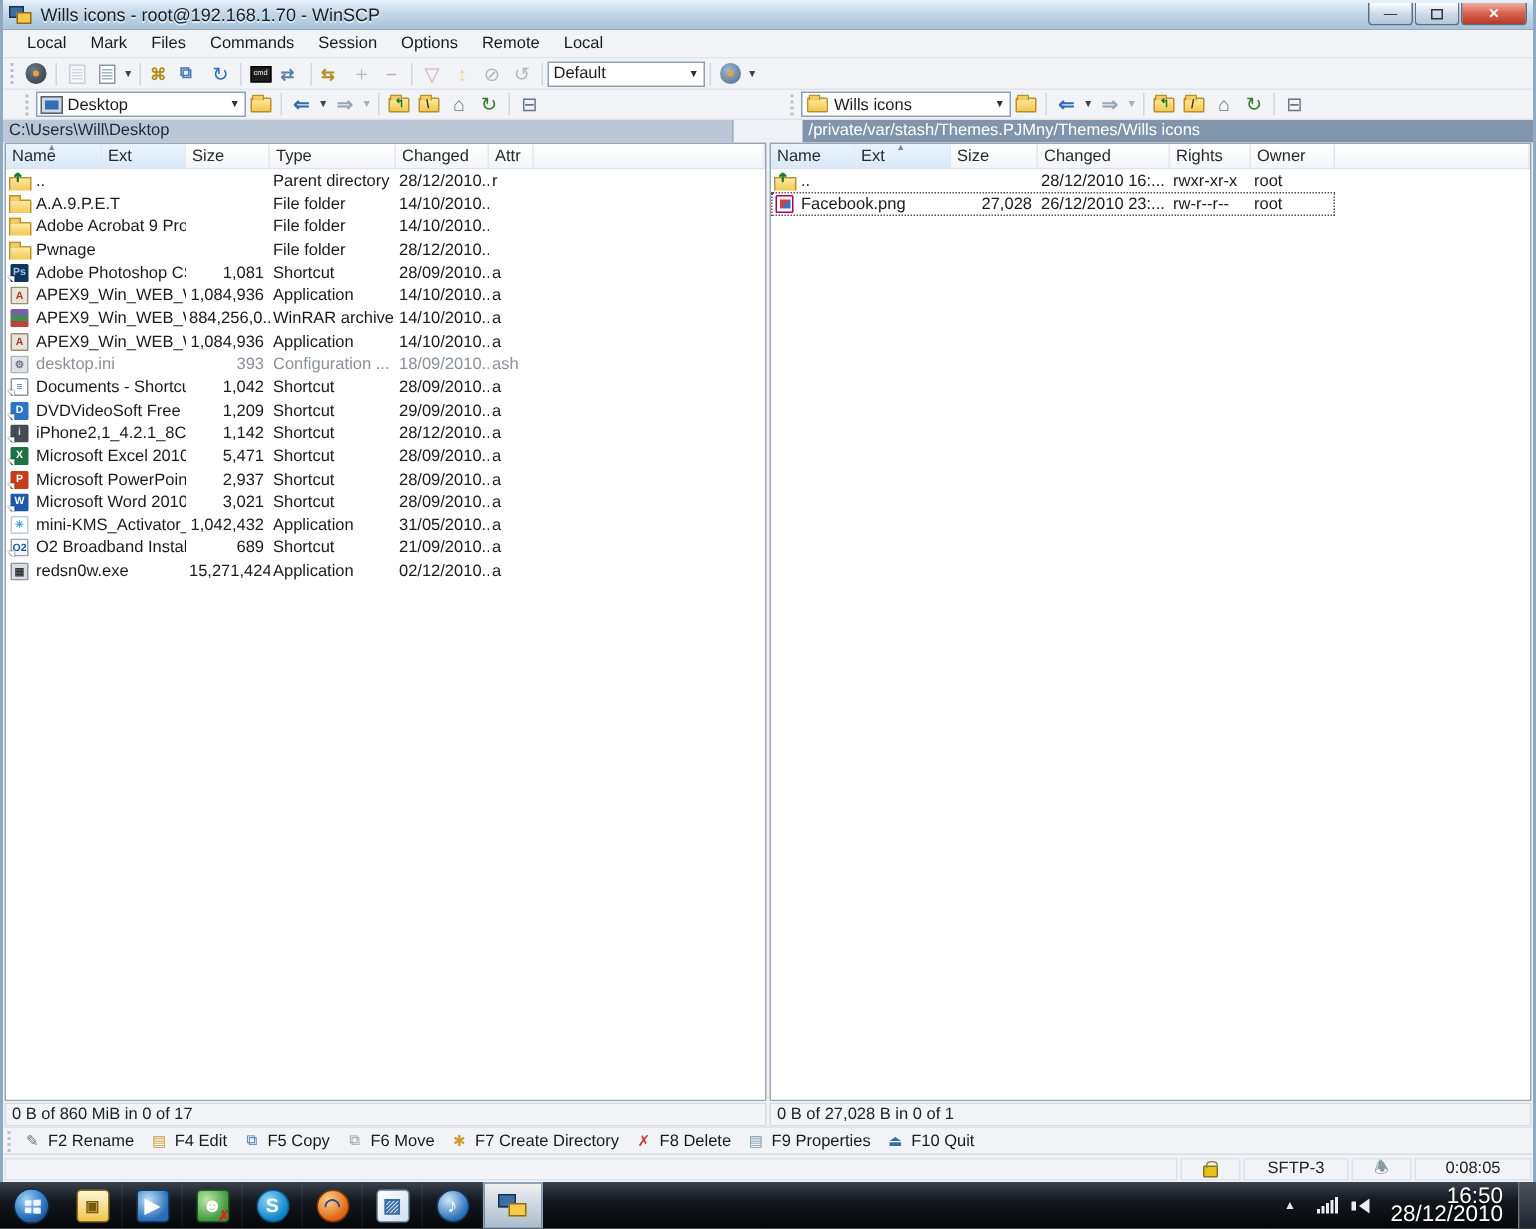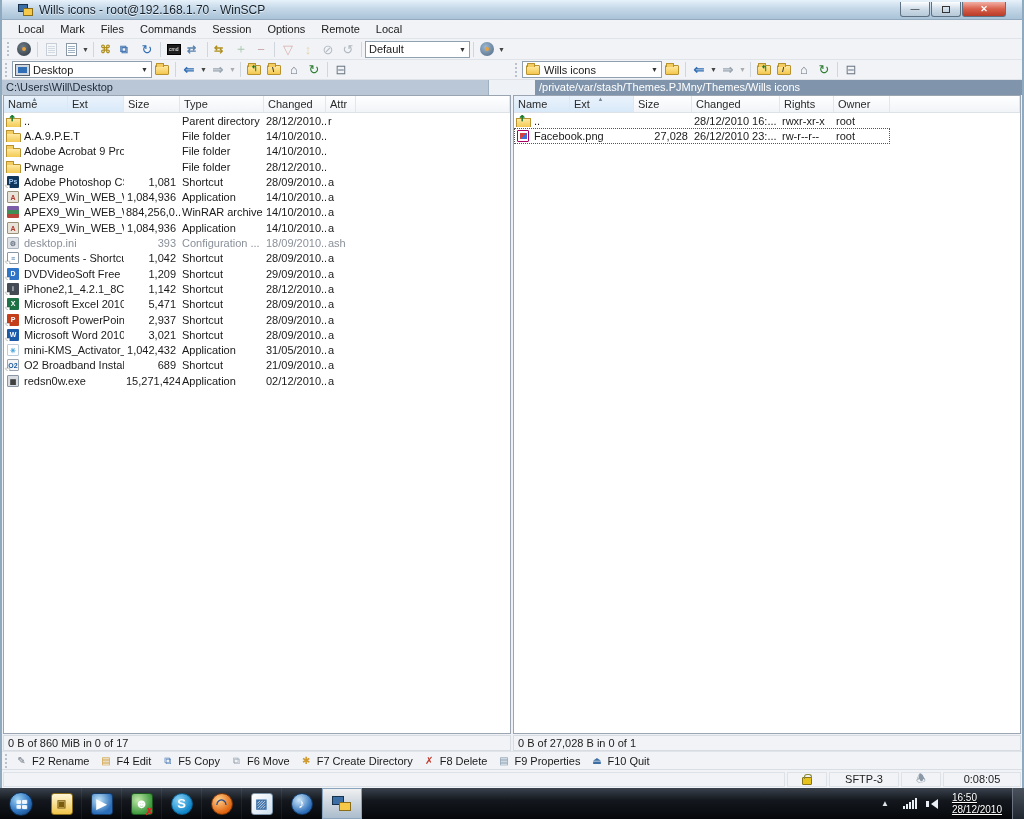--- a/index.html
+++ b/index.html
@@ -7,21 +7,21 @@
   body { font-family:"Liberation Sans", sans-serif; font-size:11px; color:#1a1a1a; background:#000; }
   .screen { position:relative; width:1024px; height:819px; background:#0b0e12; }
 
   
   .window { position:absolute; top:0; left:0; width:1024px; height:788px;
     background:#eef1f5; border-left:2px solid #8fa9bf; border-right:2px solid #8fa9bf;
     display:flex; flex-direction:column; }
 
   
   .titlebar { height:20px; background:linear-gradient(#e7f1fa,#c5d8e8 45%,#aac3d8);
-    display:flex; align-items:center; padding:0 16px; border-bottom:1px solid #93aabf; flex:0 0 auto; }
+    display:flex; align-items:center; padding:0 4px; border-bottom:1px solid #93aabf; flex:0 0 auto; }
   .title-icon { width:16px; height:14px; position:relative; margin-right:5px; }
   .title-icon .m1 { position:absolute; left:0; top:1px; width:10px; height:8px; background:#3a6ea5; border:1px solid #17324d; }
   .title-icon .m2 { position:absolute; left:5px; top:5px; width:10px; height:8px; background:#f7c948; border:1px solid #8a6d1a; }
   .title-text { font-size:12px; color:#15202b; text-shadow:0 1px 0 rgba(255,255,255,.7); }
   .win-btns { margin-left:auto; display:flex; }
   .win-btn { width:30px; height:15px; border:1px solid #5e7183; border-top:none; border-radius:0 0 3px 3px;
     background:linear-gradient(#fdfeff,#cfdce8 50%,#b6c8d8); display:flex; align-items:center; justify-content:center;
     font-size:9px; color:#222; margin-left:1px; }
   .win-btn.close { width:44px; background:linear-gradient(#f2b0a4,#d8604a 50%,#b83b27); color:#fff; font-weight:bold; }
   .win-btn .maxsq { width:8px; height:7px; border:1px solid #333; background:transparent; }
@@ -51,21 +51,21 @@
   .ico-term { width:14px; height:11px; background:#1d1d1d; border:1px solid #000; }
   .ico-term::after { content:"cmd"; position:absolute; left:1px; top:1px; font-size:5px; color:#fff; }
   .ico-sync { width:14px; height:12px; font-size:11px; color:#b08f1f; font-weight:bold; }
   .folder { width:14px; height:10px; background:linear-gradient(#ffe9a0,#f3c84f); border:1px solid #b8922e; border-radius:1px; position:relative; }
   .folder::before { content:""; position:absolute; left:0; top:-3px; width:6px; height:3px; background:#f3cd62; border:1px solid #b8922e; border-bottom:none; border-radius:1px 1px 0 0; }
   .ovl { position:absolute; font-weight:bold; }
   .monitor { width:13px; height:10px; background:#2f6db5; border:2px solid #cfd8e2; outline:1px solid #55606c; }
 
   
   .paneltools { height:20px; display:flex; flex:0 0 auto; background:#f1f3f6; border-bottom:1px solid #dfe3e8; }
-  .ptool { width:512px; display:flex; align-items:center; }
+  .ptool { width:512px; display:flex; align-items:center;margin-left:12px; }
   .arrow-blue { color:#2f6db5; font-size:13px; font-weight:bold; }
   .arrow-gray { color:#9aa6b2; font-size:13px; font-weight:bold; }
 
   
   .pathrow { height:15px; display:flex; flex:0 0 auto; }
   .pathbar { width:511px; padding:1px 4px; font-size:11px; }
   .pathbar.inactive { background:#b9c7d6; color:#1c2a3a; border-right:1px solid #9fb0c0; }
   .pathbar.active { background:#8095ac; color:#ffffff;margin-left:46px; }
 
   
@@ -150,21 +150,21 @@
   .ti-itunes { background:radial-gradient(circle at 35% 30%, #cfe8fa, #2a6db8 70%); border-radius:50%; border:1px solid #123a6b; }
   .ti-winscp { position:relative; }
   .ti-winscp .m1 { position:absolute; left:1px; top:3px; width:12px; height:9px; background:#3a6ea5; border:1px solid #17324d; }
   .ti-winscp .m2 { position:absolute; left:8px; top:9px; width:12px; height:9px; background:#f7c948; border:1px solid #8a6d1a; }
   .tray { margin-left:auto; display:flex; align-items:center; color:#e8eef4; }
   .tray-up { font-size:8px; color:#dfe6ed; padding:0 8px; }
   .signal { display:flex; align-items:flex-end; gap:1px; margin:0 6px; }
   .signal span { width:2px; background:#e8eef4; }
   .spk { width:0; height:0; border:5px solid transparent; border-right:7px solid #e8eef4; border-left:none; margin:0 8px; position:relative; }
   .spk::before { content:""; position:absolute; left:-5px; top:-3px; width:3px; height:6px; background:#e8eef4; }
-  .clock { font-size:10px; line-height:12px; padding:0 10px 0 6px; color:#fff; text-shadow:0 1px 1px #000;text-decoration:underline; }
+  .clock { text-align:right; font-size:15px; line-height:12px; padding:0 10px 0 6px; color:#fff; text-shadow:0 1px 1px #000; }
   .showdesk { width:12px; height:31px; background:linear-gradient(#4a525d,#20262e); border-left:1px solid #6b7480; }
 </style>
 </head>
 <body>
 
 <div class="screen">
   <div class="window">
 
     <div class="titlebar">
       <span class="title-icon">

